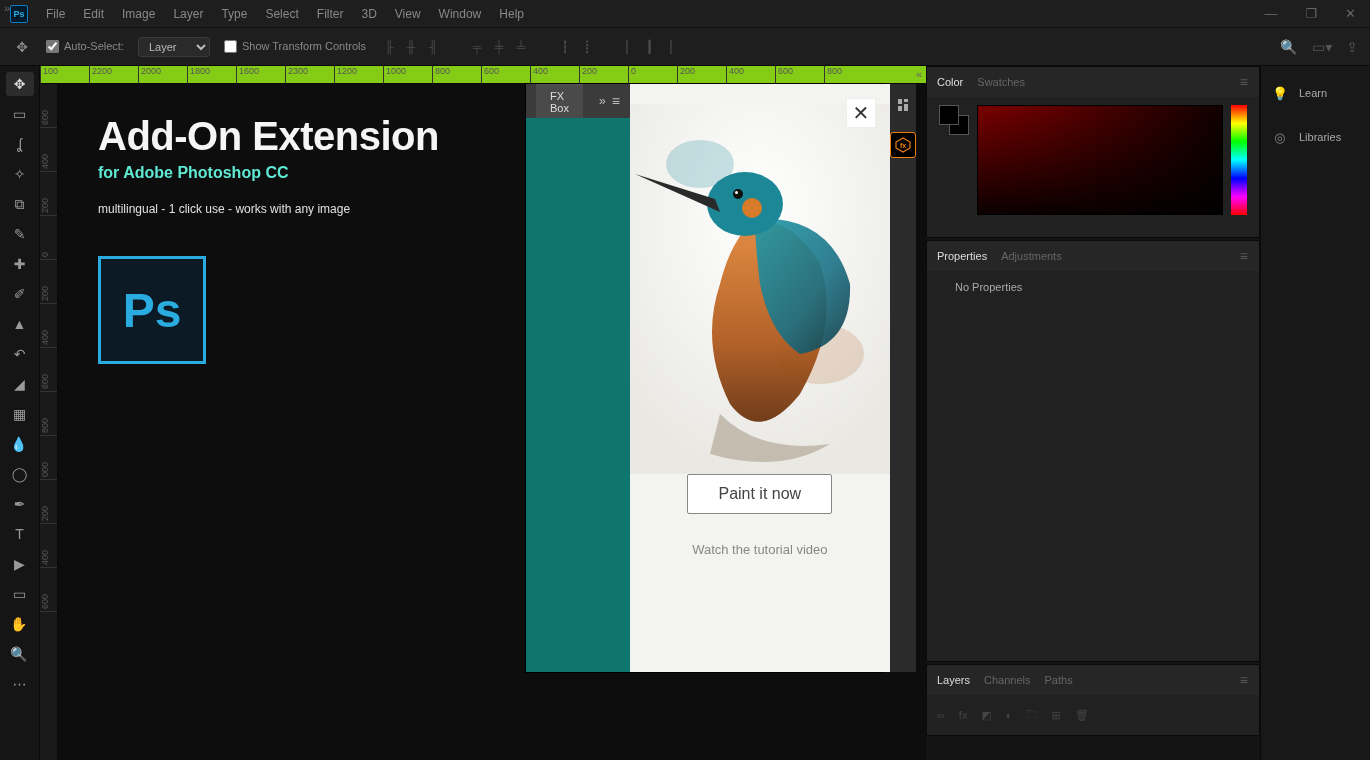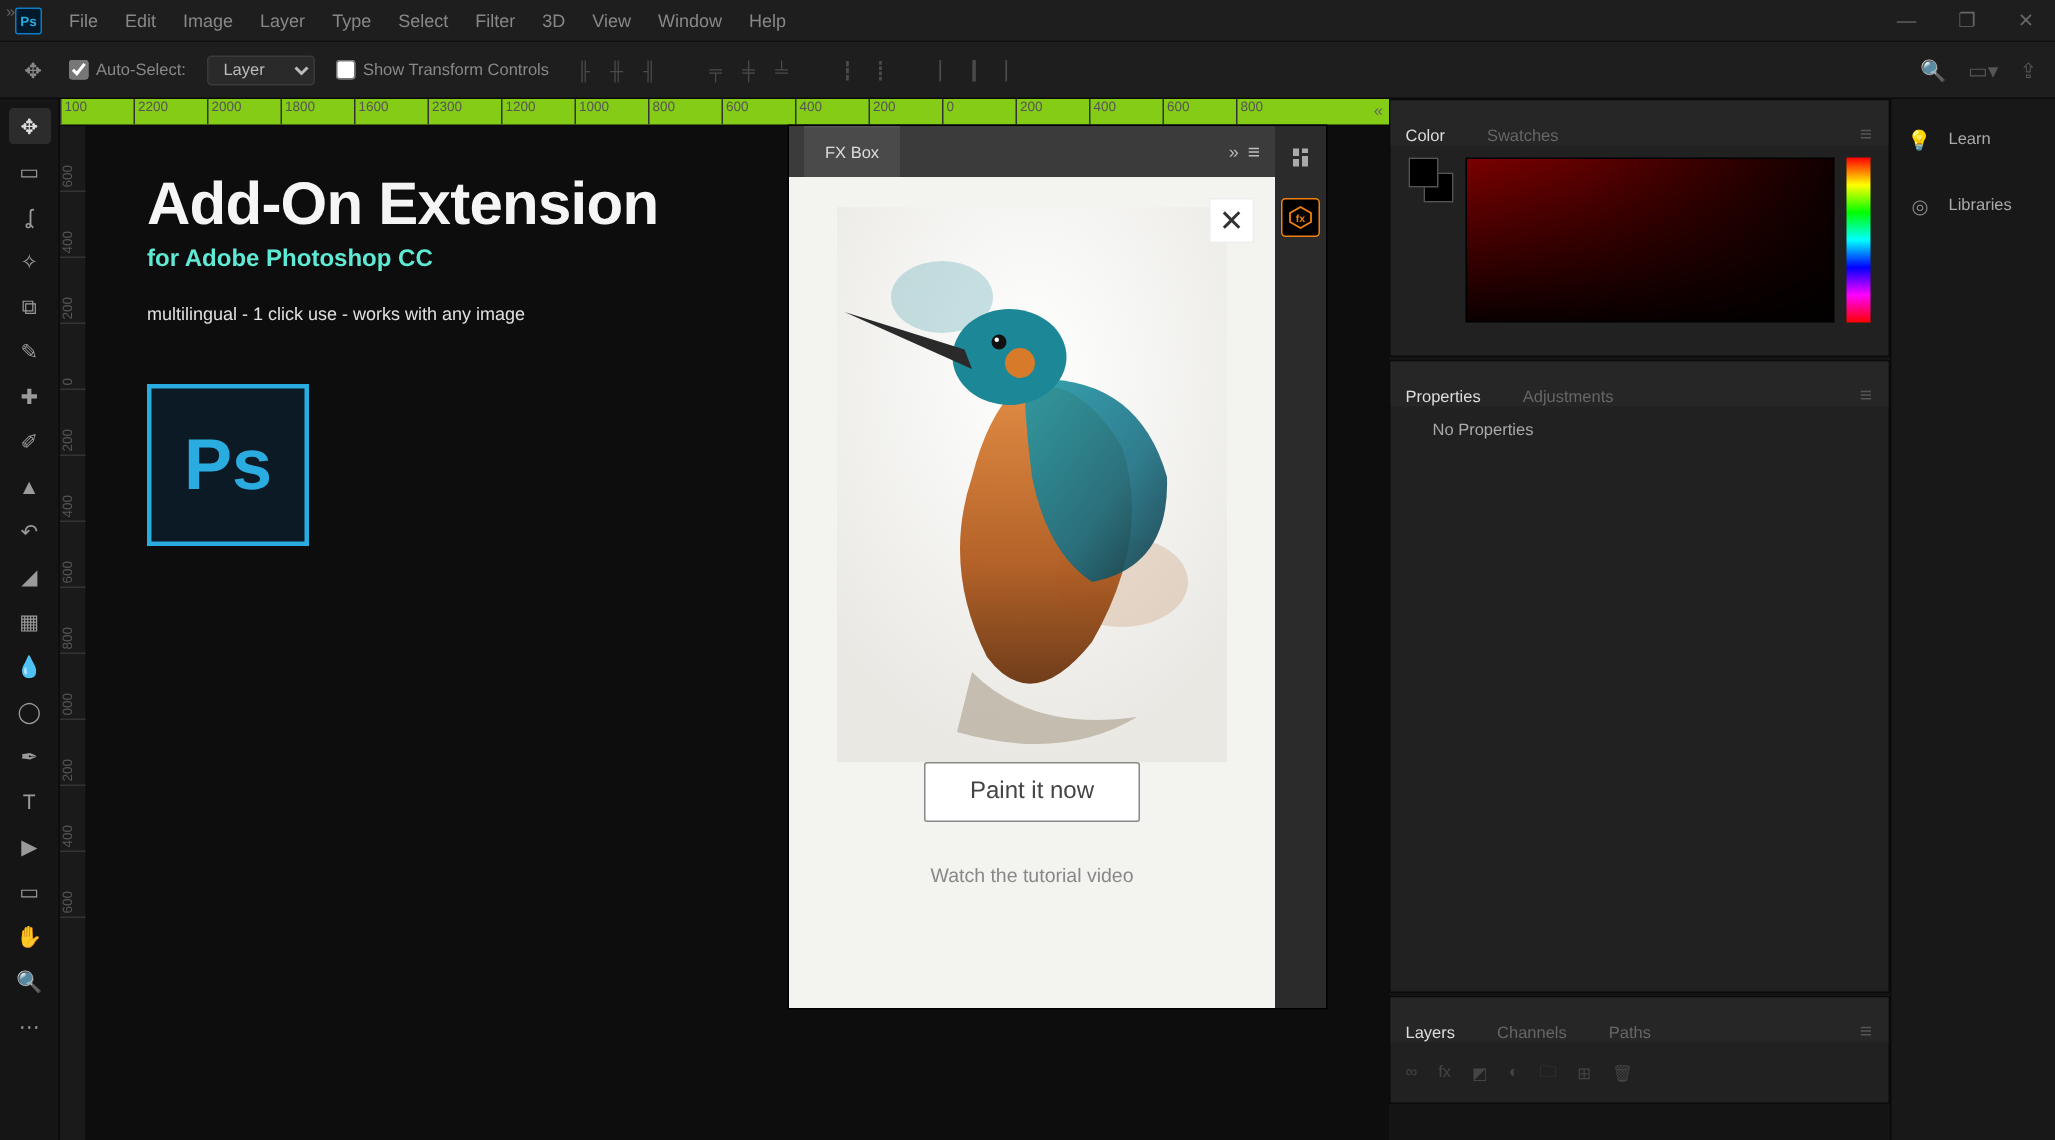--- a/index.html
+++ b/index.html
@@ -35,21 +35,21 @@
   
   .optionsbar {
     height:38px; display:flex; align-items:center; gap:14px;
     padding:0 12px; background:var(--bg); border-bottom:1px solid #0a0a0a;
     font-size:11px; color:#888;
   }
   .optionsbar .move-icon {
     width:20px; height:20px; display:flex; align-items:center; justify-content:center;
     font-size:14px; color:#888;
   }
-  .optionsbar .chk { display:flex; align-items:center; gap:5px; }
+  .optionsbar .chk { display:flex; align-items:flex-start; gap:5px; }
   .optionsbar input[type=checkbox]{accent-color:#777;}
   .optionsbar select {
     background:#2a2a2a; color:#bbb; border:1px solid #3a3a3a; font-size:11px;
     padding:2px 16px 2px 6px; border-radius:3px;
   }
   .align-icons { display:flex; gap:4px; }
   .align-icons span { width:18px; height:18px; display:inline-flex;
     align-items:center; justify-content:center; color:#4a4a4a; font-size:12px;}
   .align-sep { width:8px; }
   .optionsbar .right { margin-left:auto; display:flex; gap:14px; color:#555; font-size:14px;}
@@ -101,21 +101,21 @@
     margin-top:40px; width:108px; height:108px; border:3px solid var(--accent);
     background:#0b1a25; display:flex; align-items:center; justify-content:center;
     color:var(--accent); font-size:48px; font-weight:700;
   }
 
   
   .fxbox {
     position:absolute; left:526px; top:84px; width:358px; height:588px;
     display:flex; flex-direction:row; box-shadow:0 0 0 1px #000;
   }
-  .fxbox-main { flex:1; display:flex; flex-direction:column; background:#0f766e;justify-content:space-between;}
+  .fxbox-main { flex:1; display:flex; flex-direction:row; background:#0f766e;justify-content:space-between;}
   .fxbox-header {
     height:34px; background:#3b3b3b; display:flex; align-items:center;
     padding:0 10px; gap:8px; font-size:11px; color:#ddd;
   }
   .fxbox-header .tab {
     padding:0 14px; height:100%; display:flex; align-items:center;
     background:#4a4a4a; border-top:1px solid #555;
   }
   .fxbox-header .spacer{flex:1;}
   .fxbox-header .collap { font-size:12px; color:#bbb; letter-spacing:-2px;}
@@ -143,21 +143,21 @@
     justify-content:center; font-size:13px; border-radius:3px;}
   .fxbox-side .ic.fx { background:#000; border:1px solid var(--accent2); color:var(--accent2);}
   .fxbox-side .ic.db { color:#aaa;}
 
   
   .panels { flex:1; display:flex; background:#141414;}
   .panel-stack { flex:1; display:flex; flex-direction:column;}
 
   .panel { background:#212121; border:1px solid #0a0a0a; margin-bottom:2px;}
   .panel-tabs{
-    height:30px; display:flex; align-items:flex-end; gap:28px; padding:0 10px;
+    height:30px; display:flex; align-items:center; gap:14px; padding:0 10px;
     background:#262626; font-size:11px; color:#666;
   }
   .panel-tabs .tab.active{ color:#ddd; }
   .panel-tabs .dots{ margin-left:auto; font-size:14px; color:#555; letter-spacing:1px;}
   .color-body{ height:140px; padding:8px 12px; display:flex; gap:8px;}
   .swatch-pair{ width:30px; height:30px; position:relative;}
   .swatch-pair .sw{ position:absolute; width:20px; height:20px; border:1px solid #555;}
   .swatch-pair .sw.fg{ left:0; top:0; background:#000;}
   .swatch-pair .sw.bg{ right:0; bottom:0; background:#000;}
   .color-field{ flex:1; height:110px;

